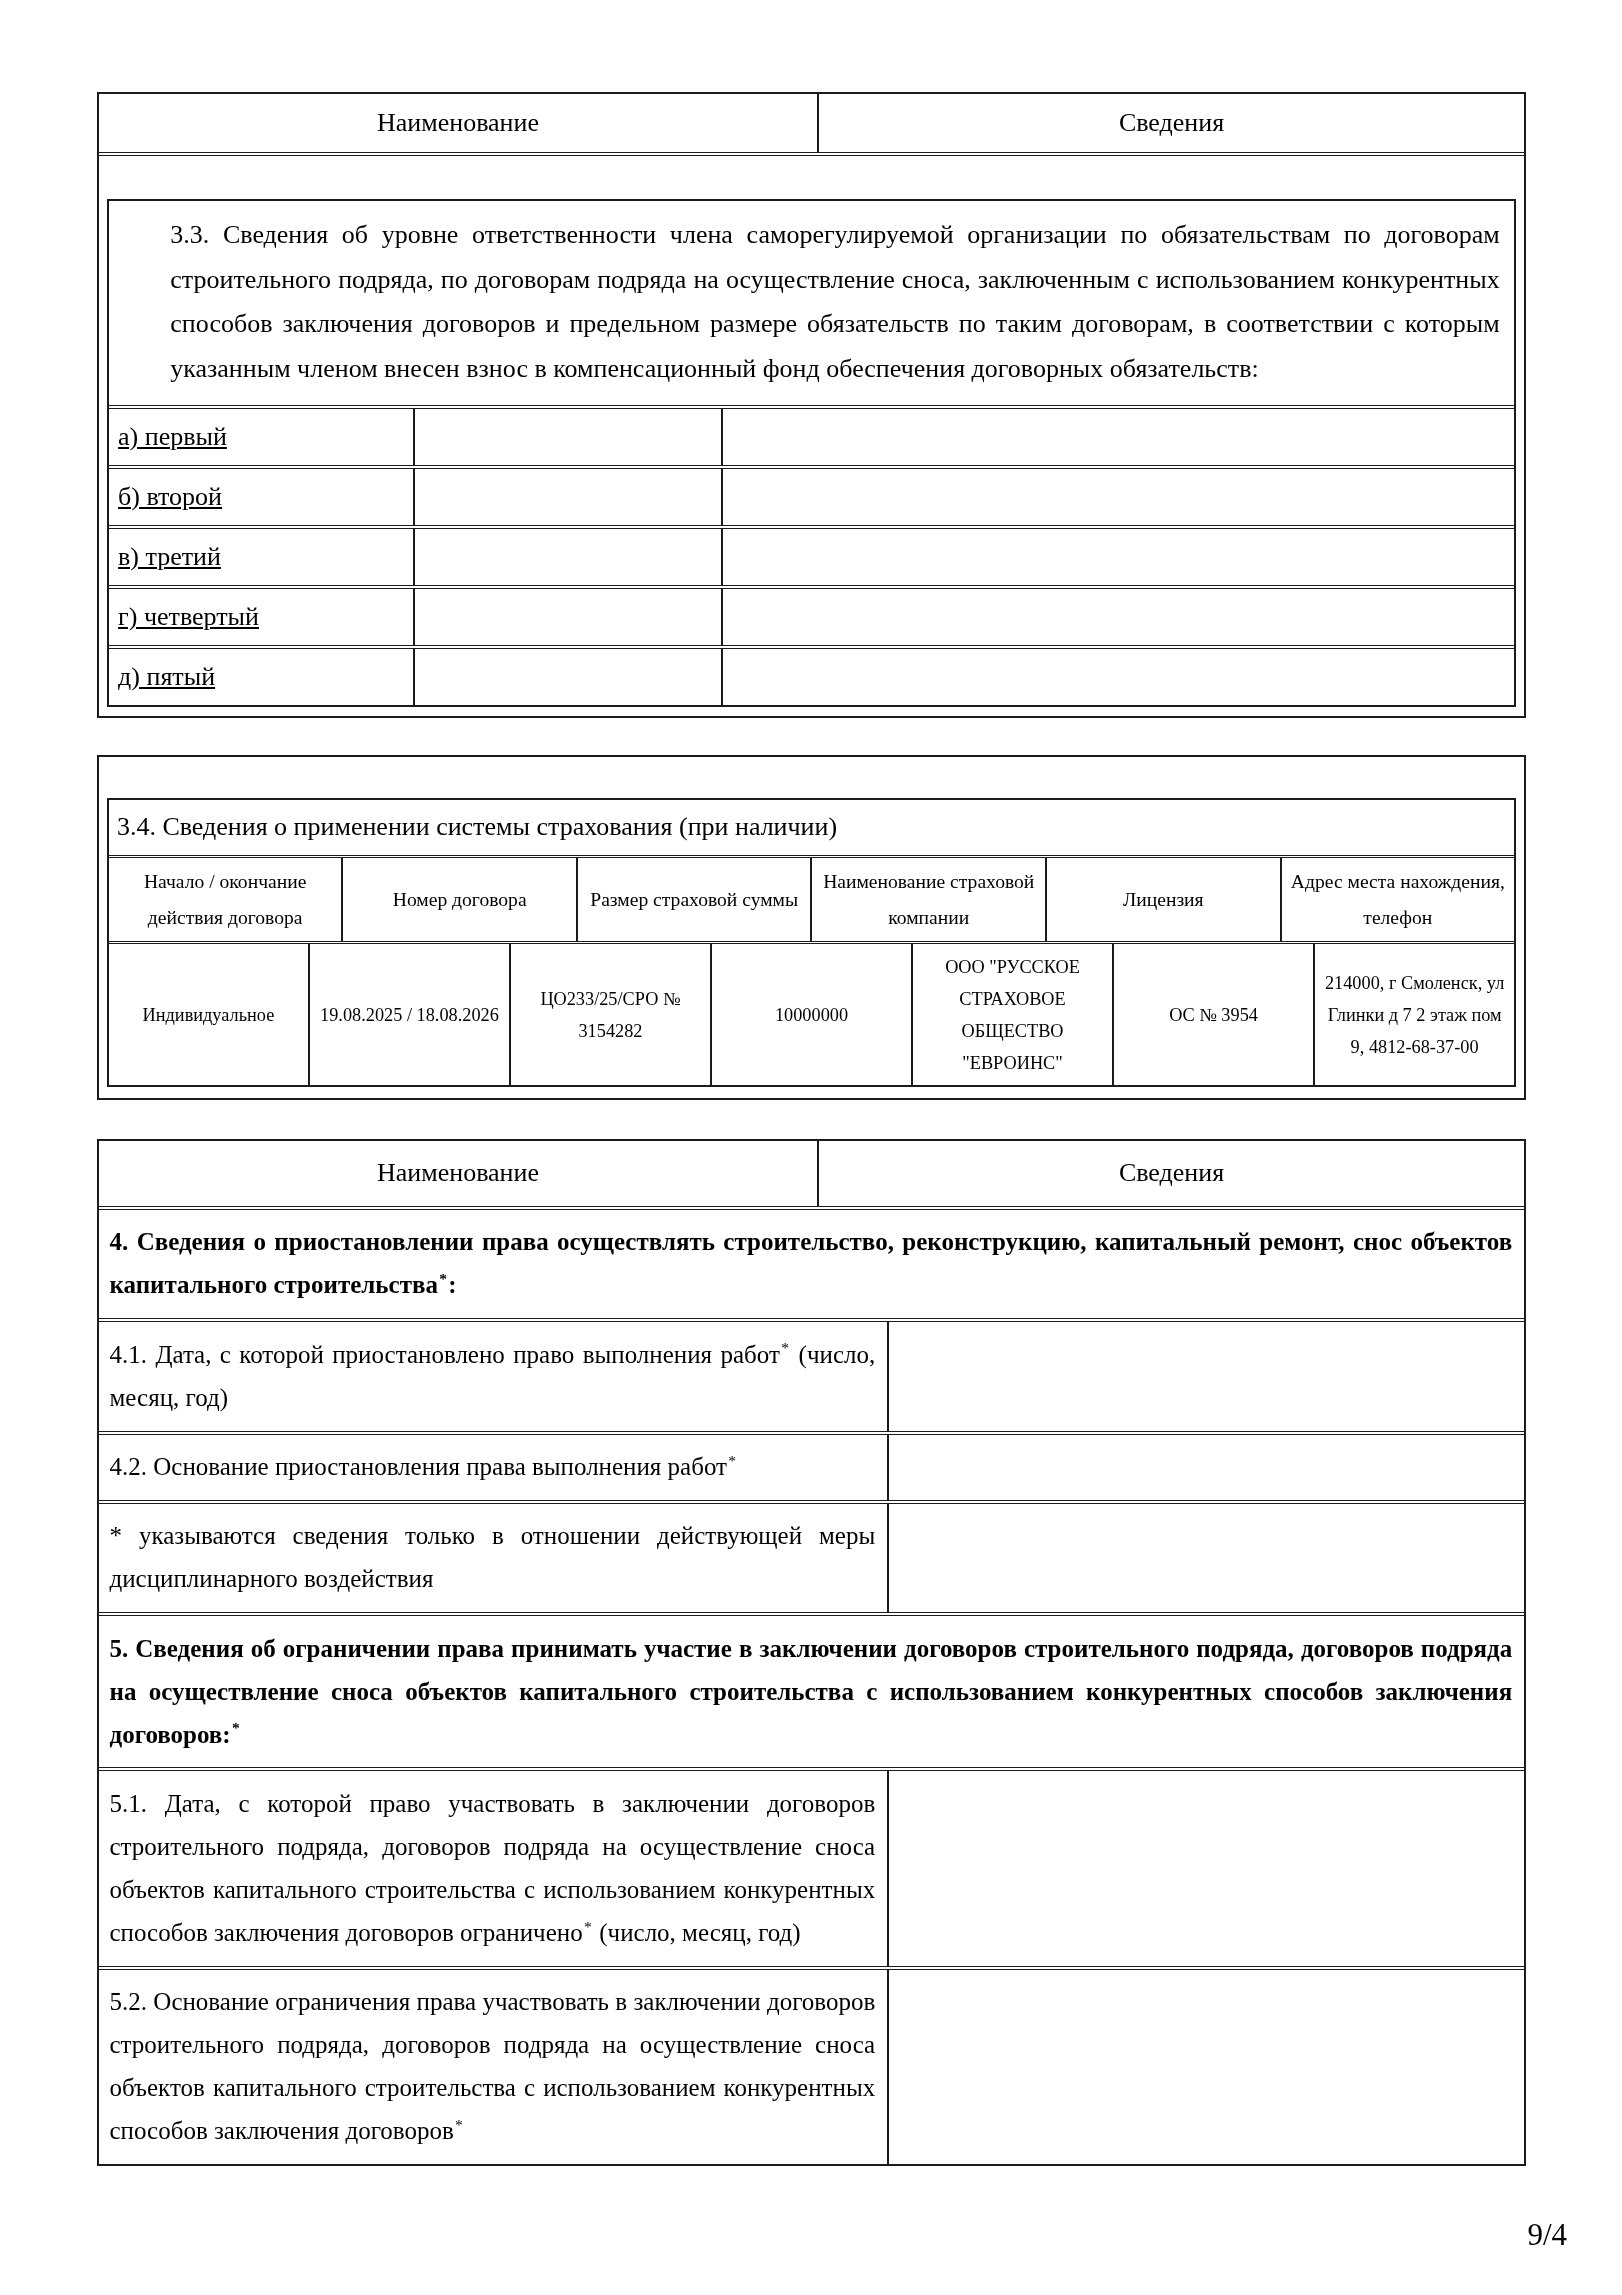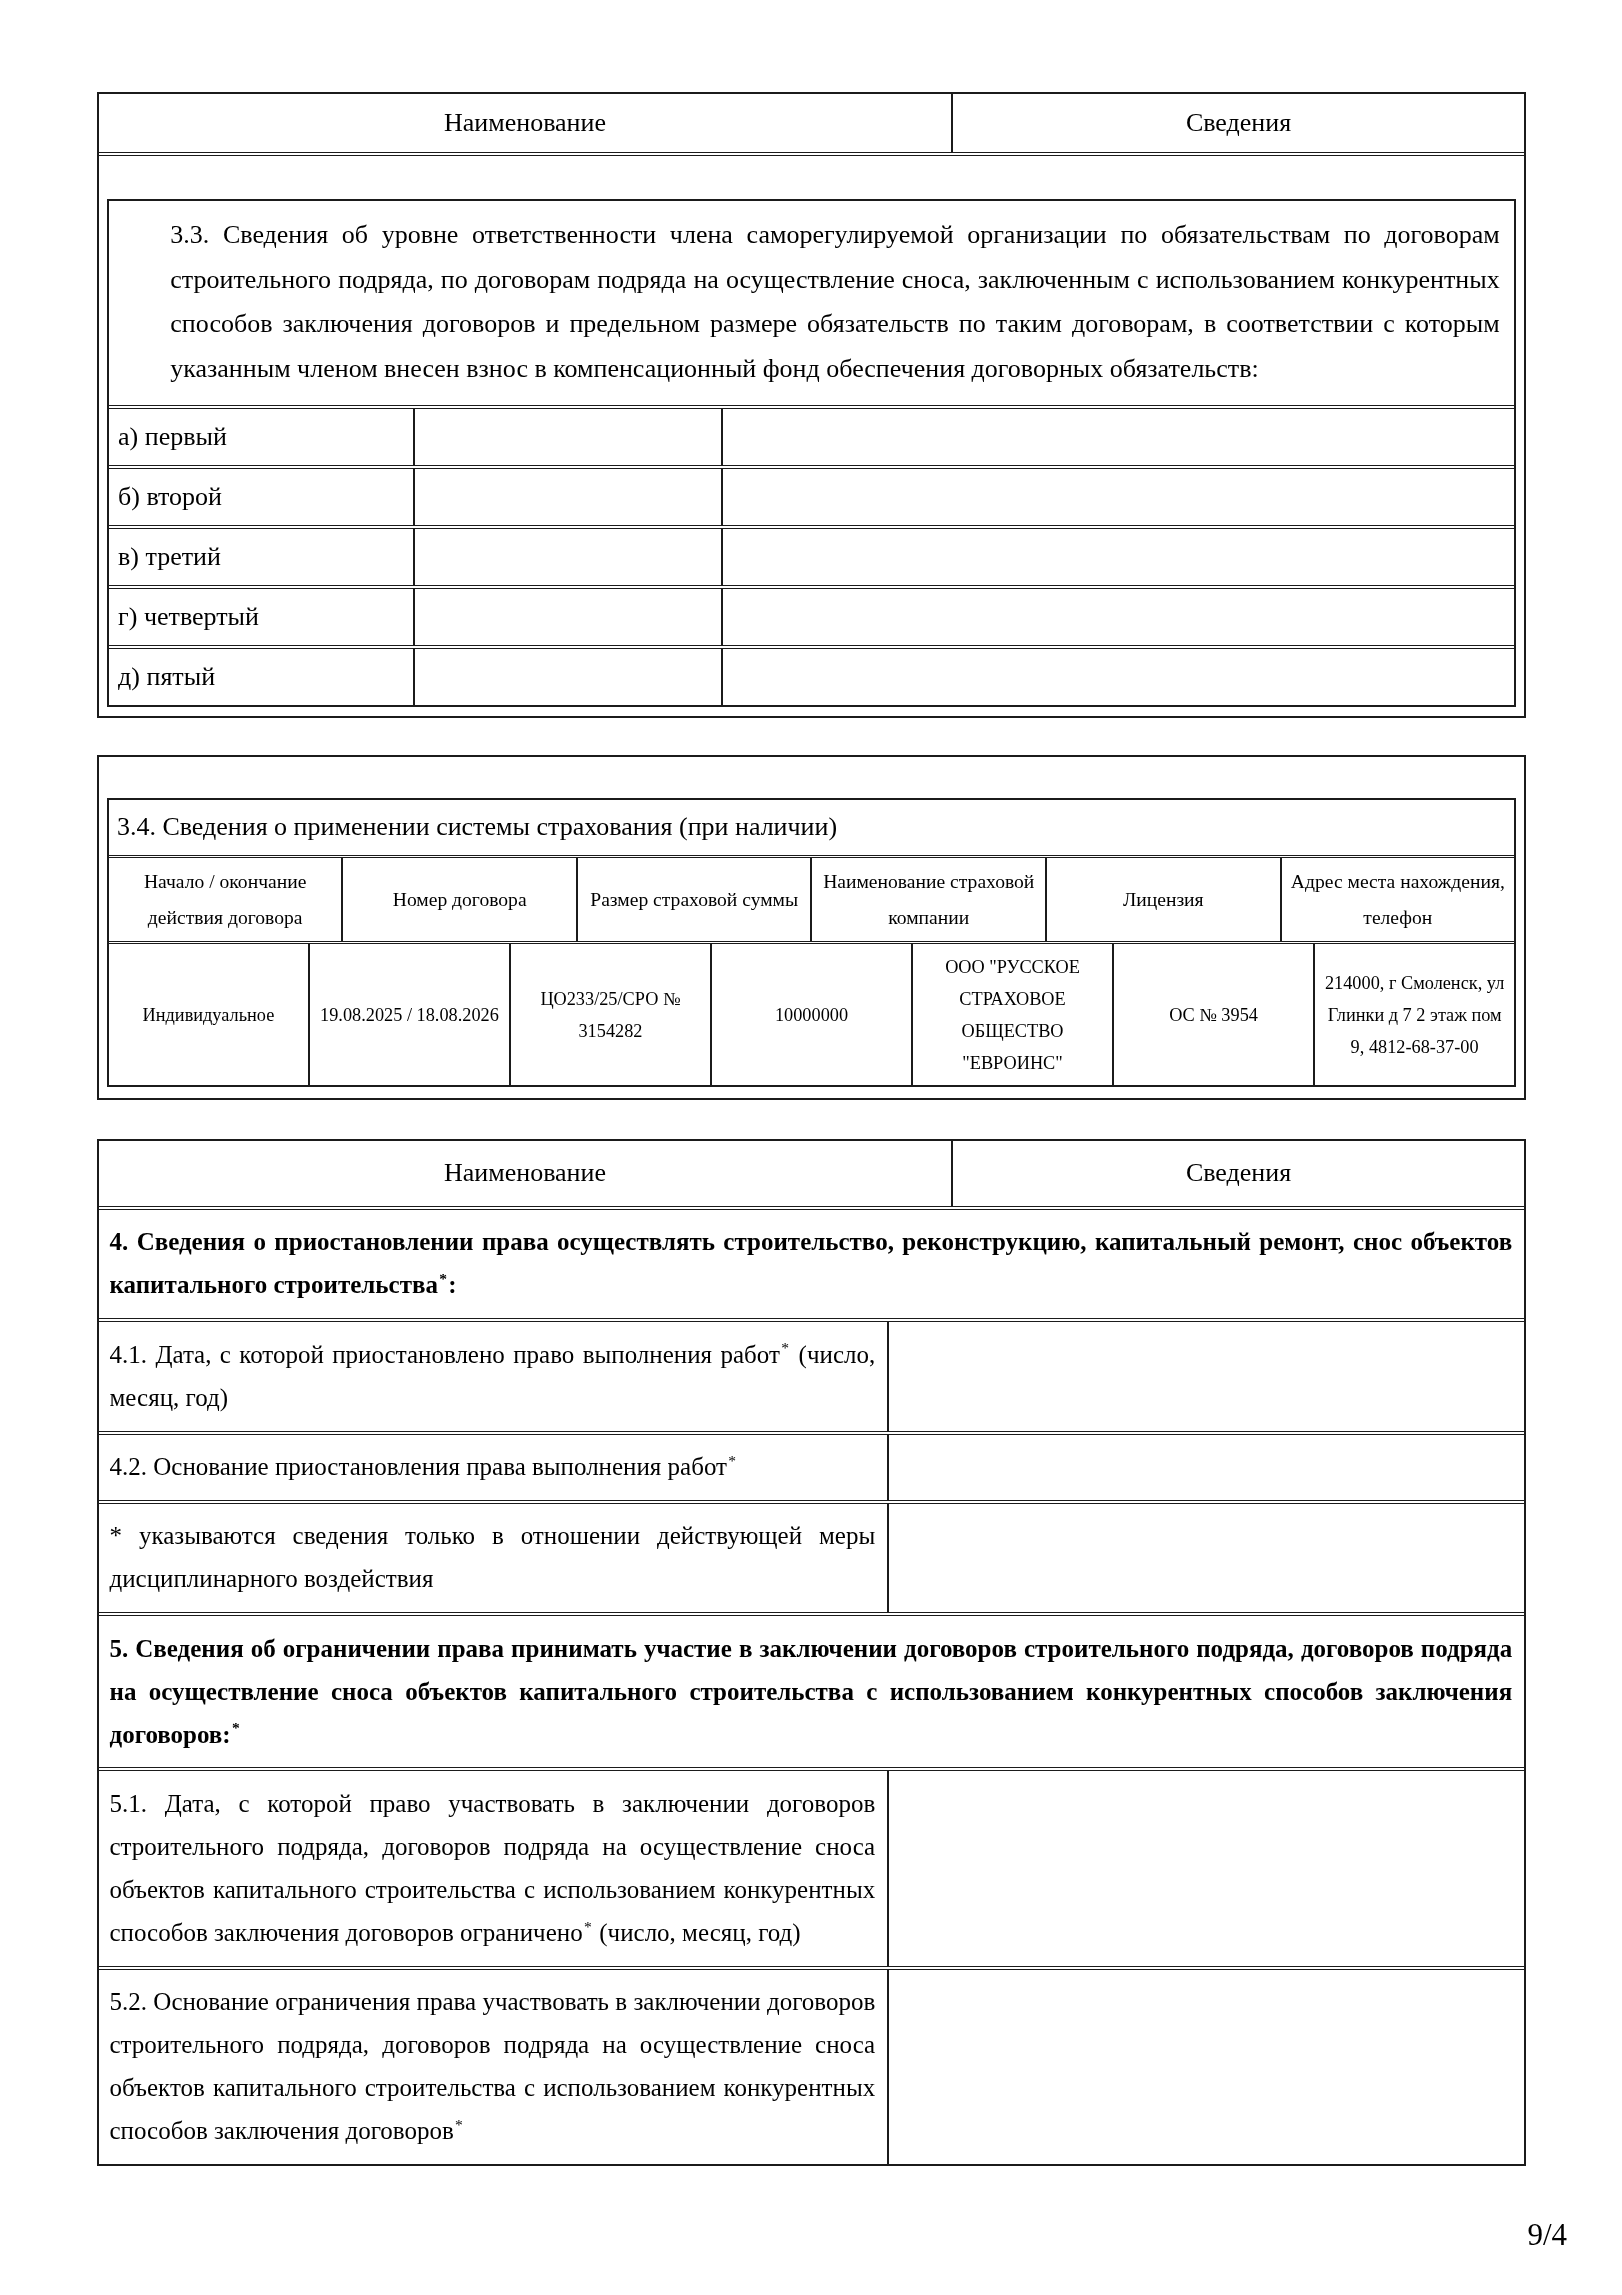--- a/index.html
+++ b/index.html
@@ -10,30 +10,30 @@
     font-family:"Liberation Serif","DejaVu Serif",serif;
     color:#000000;
     box-sizing:border-box;
     padding:92px 97px 0 97px;
     overflow:hidden;
   }
   .tbl{border:2.6px solid #1b1b1b;box-sizing:border-box;background:#fff;}
   
   .t1-header{display:flex;min-height:58px;align-items:center;font-size:26px;}
   .hd-cell{display:flex;align-items:center;justify-content:center;box-sizing:border-box;}
-  .hd-left{width:854px;flex:none;border-right:2px solid #1b1b1b;align-self:stretch;}
+  .hd-left{width:720px;flex:none;border-right:2px solid #1b1b1b;align-self:stretch;}
   .hd-right{flex:1;align-self:stretch;}
   .t1-gap{height:43px;border-top:4.6px double #1b1b1b;}
   .innerbox{border:2px solid #1b1b1b;margin:0 7.9px 9.2px 7.9px;box-sizing:border-box;}
   .para{
     font-size:26px;line-height:1.72;text-align:justify;
     padding:11.8px 14.4px 13px 14.4px;
     margin-left:47px;
   }
-  .lvl-row{display:flex;min-height:56px;border-top:4.6px double #1b1b1b;align-items:stretch;}
+  .lvl-row{display:flex;min-height:56px;border-top:4.6px double #1b1b1b;align-items:stretch;text-decoration:underline;}
   .lvl-label{width:306px;flex:none;border-right:2px solid #1b1b1b;display:flex;align-items:center;
              padding-left:9.2px;box-sizing:border-box;font-size:26px;}
   .lvl-mid{width:306px;flex:none;border-right:2px solid #1b1b1b;}
   .lvl-rest{flex:1;}
   
   .t2{margin-top:37px;}
   .t2-topgap{height:41px;}
   .t2-inner{border:2px solid #1b1b1b;margin:0 7.9px 10.5px 7.9px;box-sizing:border-box;}
   .t2-title{min-height:55px;display:flex;align-items:center;padding-left:8px;font-size:26px;}
   .t2-headrow{display:flex;border-top:3.3px double #1b1b1b;min-height:75px;}

